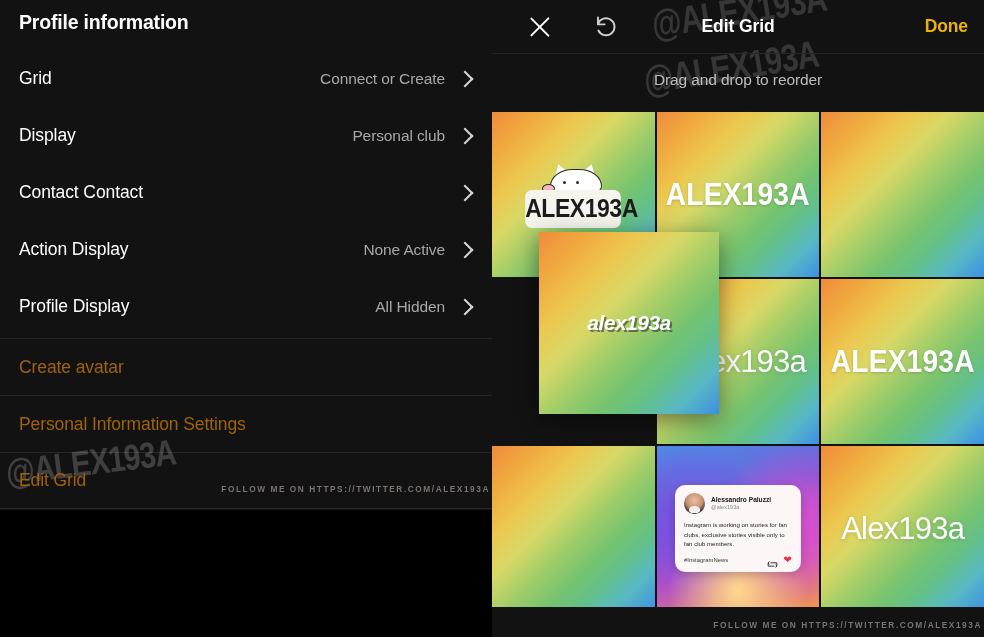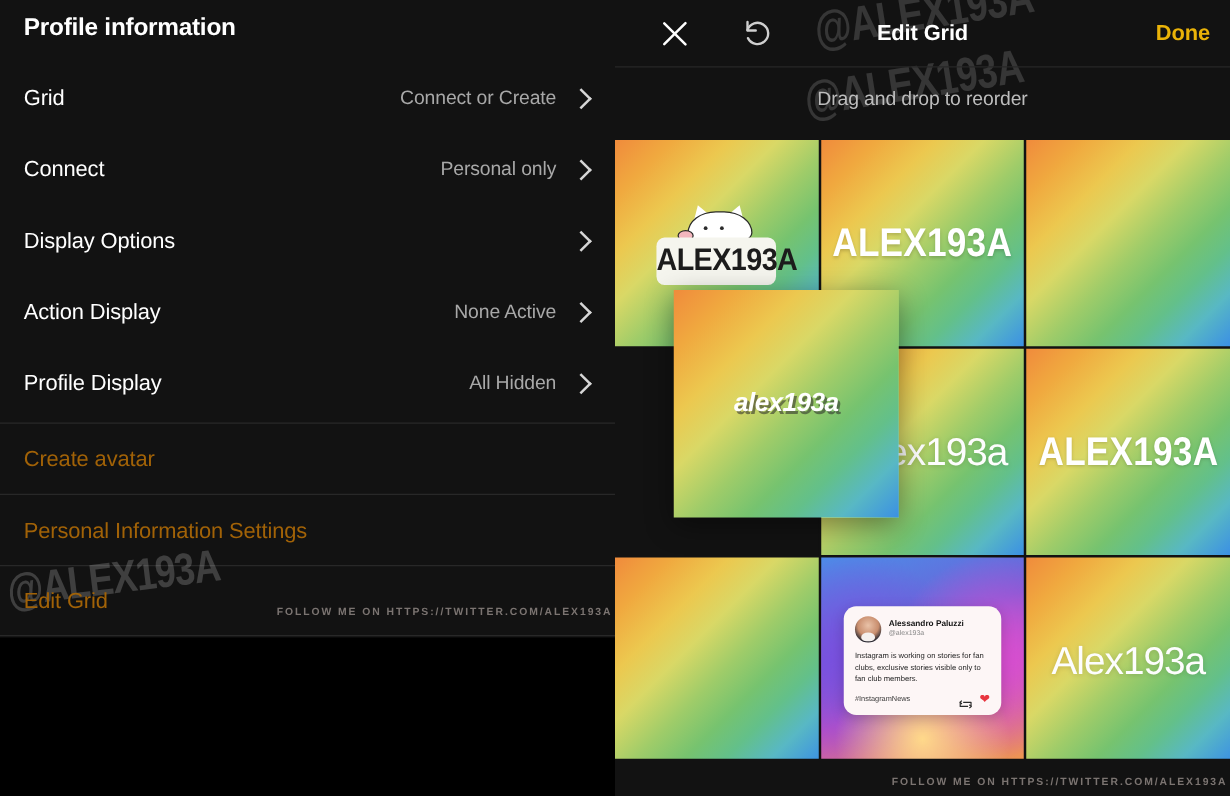--- a/index.html
+++ b/index.html
@@ -470,27 +470,27 @@
 
       <div class="settings-list">
 
         <div class="setting-row">
           <span class="setting-label">Grid</span>
           <span class="setting-value">Connect or Create</span>
           <span class="chevron"></span>
         </div>
 
         <div class="setting-row">
-          <span class="setting-label">Connect</span>
-          <span class="setting-value">Personal only</span>
+          <span class="setting-label">Display</span>
+          <span class="setting-value">Personal club</span>
           <span class="chevron"></span>
         </div>
 
         <div class="setting-row">
-          <span class="setting-label">Display Options</span>
+          <span class="setting-label">Contact Contact</span>
           <span class="setting-value"></span>
           <span class="chevron"></span>
         </div>
 
         <div class="setting-row">
           <span class="setting-label">Action Display</span>
           <span class="setting-value">None Active</span>
           <span class="chevron"></span>
         </div>
 

